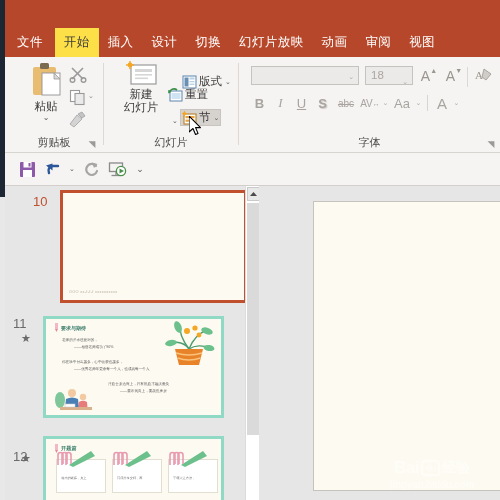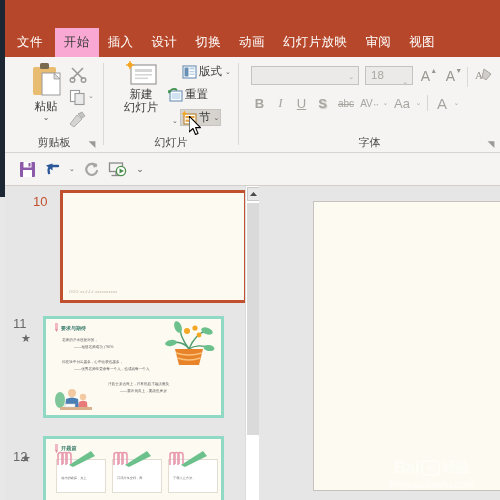--- a/index.html
+++ b/index.html
@@ -26,21 +26,21 @@
     position: absolute; left: 5px; top: 28px; width: 495px; height: 29px;
     background: #b7472a;
     display: flex; align-items: stretch;
   }
   .tab {
     display: flex; align-items: center; justify-content: center;
     color: #ffffff; font-size: 12.5px; padding: 0 9px;
     white-space: nowrap; cursor: default; letter-spacing: .4px;
   }
   .tab.active {
-    background: #f9a8d4; color: #3b3b3b; font-family: Liberation Serif, serif;
+    background: #fde047; color: #3b3b3b; font-family: Liberation Serif, serif;
   }
   .tab.file { padding-left: 12px; padding-right: 12px; }
 
   
   .ribbon {
     position: absolute; left: 5px; top: 57px; width: 495px; height: 96px;
     background: #f6f4f2;
     border-bottom: 1px solid #d8d4d0;
   }
   .rgroup { position: absolute; top: 0; height: 96px; }
@@ -252,24 +252,24 @@
     <div class="tab">
         <span>插入</span>
       </div>
     <div class="tab">
         <span>设计</span>
       </div>
     <div class="tab">
         <span>切换</span>
       </div>
     <div class="tab">
+        <span>幻灯片放映</span>
+      </div>
+    <div class="tab">
         <span>动画</span>
-      </div>
-    <div class="tab">
-        <span>幻灯片放映</span>
       </div>
     <div class="tab">
         <span>审阅</span>
       </div>
     <div class="tab">
         <span>视图</span>
       </div>
   </div>
 
   <div class="ribbon">
@@ -339,21 +339,21 @@
               <rect x="1" y="3.3" width="3" height="1.4"></rect>
               <rect x="6.2" y="3.3" width="3" height="1.4"></rect>
             </g>
           </svg>
         </span>
         <span class="newslide-label">新建</span>
         <span class="newslide-label">幻灯片</span>
       </div>
       <span style="position:absolute;left:68px;top:60px;font-size:7px;color:#5a5a5a;">⌄</span>
 
-      <div class="slides-side-btn" style="left:76px;top:6px;">
+      <div class="slides-side-btn" style="left:76px;top:16px;">
         <span>
           <svg class="ico" width="15" height="14" viewBox="0 0 15 14" style="margin-right:2px;">
             <rect x="1" y="1" width="13" height="12" fill="#ffffff" stroke="#6a8fb5" stroke-width="1.1"></rect>
             <rect x="2.5" y="2.5" width="4" height="9" fill="#6a8fb5"></rect>
             <rect x="7.5" y="2.5" width="5" height="2" fill="#b8cfe4"></rect>
             <rect x="7.5" y="6" width="5" height="1.3" fill="#b8cfe4"></rect>
             <rect x="7.5" y="8.6" width="5" height="1.3" fill="#b8cfe4"></rect>
           </svg>
         </span>
         <span>版式</span>

